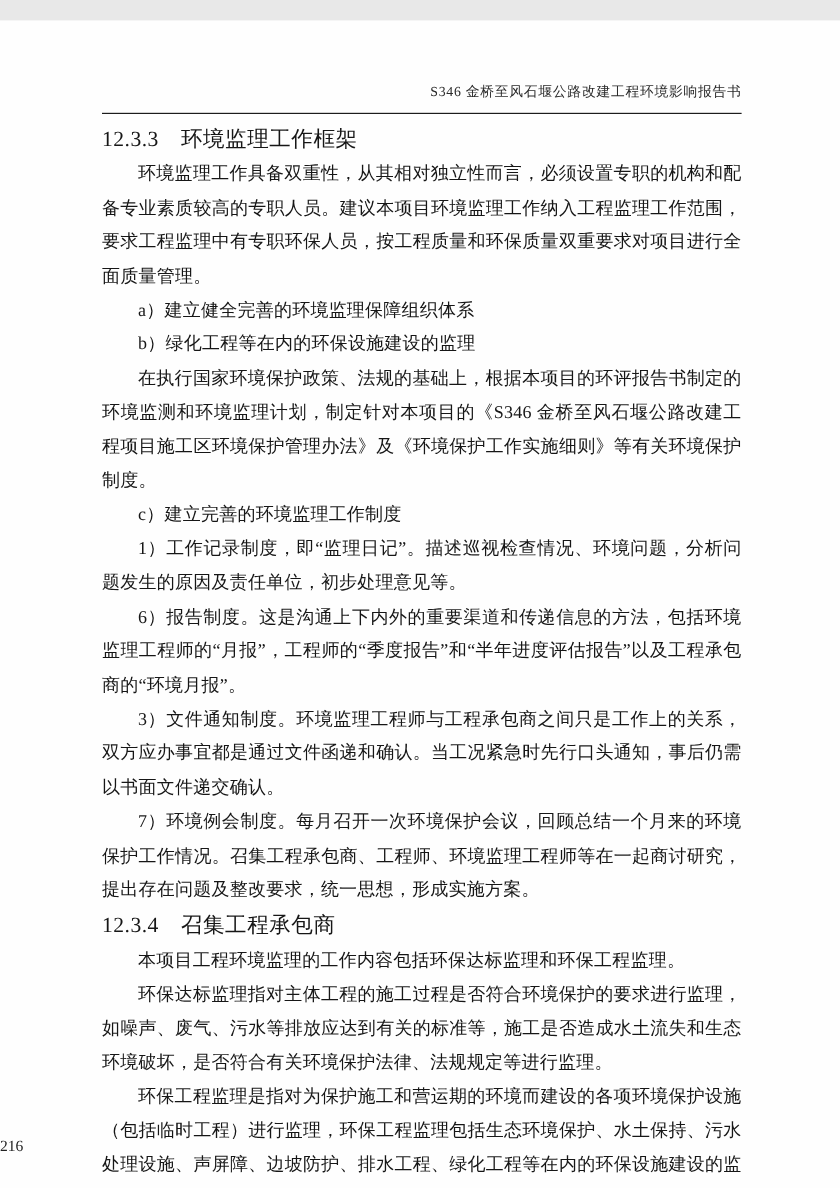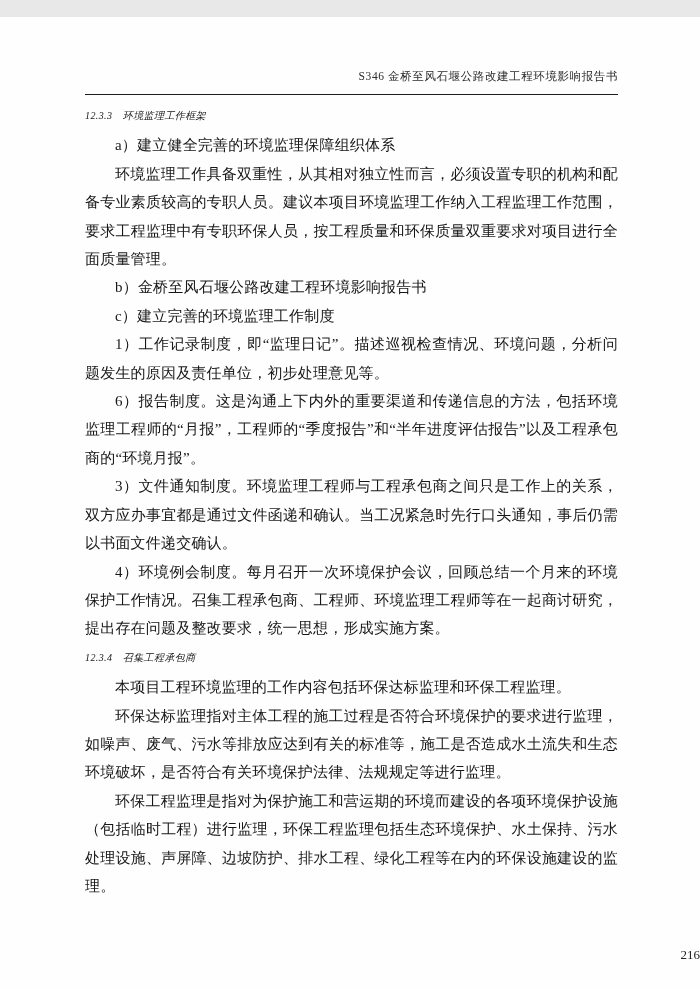--- a/index.html
+++ b/index.html
@@ -51,55 +51,55 @@
     margin: 0;
     padding: 0;
   }
   .para-indent {
     text-indent: 2em;
   }
   .para-continuation {
     text-indent: 0;
   }
   .section-heading {
-    font-size: 10px;
+    font-size: 18px;
     letter-spacing: 0.4px;
     margin: 1px 0 1px 0 !important;
     text-align: left;
-    font-style: italic;
   }
   .footer {
     position: absolute;
     bottom: 44px;
     left: 0;
     width: 100%;
-    text-align: right;
+    text-align: left;
     font-size: 13px;
     color: #222;
   }
 </style>
 </head>
 <body>
 
 <div class="page">
 
   <div class="running-header">S346 金桥至风石堰公路改建工程环境影响报告书</div>
 
   <div class="header-rule"></div>
 
   <div class="content">
     <p class="section-heading">12.3.3　环境监理工作框架</p>
+    <p class="para-indent">环境监理工作具备双重性，从其相对独立性而言，必须设置专职的机构和配备专业素质较高的专职人员。建议本项目环境监理工作纳入工程监理工作范围，要求工程监理中有专职环保人员，按工程质量和环保质量双重要求对项目进行全面质量管理。</p>
     <p class="para-indent">a）建立健全完善的环境监理保障组织体系</p>
-    <p class="para-indent">环境监理工作具备双重性，从其相对独立性而言，必须设置专职的机构和配备专业素质较高的专职人员。建议本项目环境监理工作纳入工程监理工作范围，要求工程监理中有专职环保人员，按工程质量和环保质量双重要求对项目进行全面质量管理。</p>
-    <p class="para-indent">b）金桥至风石堰公路改建工程环境影响报告书</p>
+    <p class="para-indent">b）绿化工程等在内的环保设施建设的监理</p>
+    <p class="para-indent">在执行国家环境保护政策、法规的基础上，根据本项目的环评报告书制定的环境监测和环境监理计划，制定针对本项目的《S346 金桥至风石堰公路改建工程项目施工区环境保护管理办法》及《环境保护工作实施细则》等有关环境保护制度。</p>
     <p class="para-indent">c）建立完善的环境监理工作制度</p>
     <p class="para-indent">1）工作记录制度，即“监理日记”。描述巡视检查情况、环境问题，分析问题发生的原因及责任单位，初步处理意见等。</p>
     <p class="para-indent">6）报告制度。这是沟通上下内外的重要渠道和传递信息的方法，包括环境监理工程师的“月报”，工程师的“季度报告”和“半年进度评估报告”以及工程承包商的“环境月报”。</p>
     <p class="para-indent">3）文件通知制度。环境监理工程师与工程承包商之间只是工作上的关系，双方应办事宜都是通过文件函递和确认。当工况紧急时先行口头通知，事后仍需以书面文件递交确认。</p>
-    <p class="para-indent">4）环境例会制度。每月召开一次环境保护会议，回顾总结一个月来的环境保护工作情况。召集工程承包商、工程师、环境监理工程师等在一起商讨研究，提出存在问题及整改要求，统一思想，形成实施方案。</p>
+    <p class="para-indent">7）环境例会制度。每月召开一次环境保护会议，回顾总结一个月来的环境保护工作情况。召集工程承包商、工程师、环境监理工程师等在一起商讨研究，提出存在问题及整改要求，统一思想，形成实施方案。</p>
     <p class="section-heading">12.3.4　召集工程承包商</p>
     <p class="para-indent">本项目工程环境监理的工作内容包括环保达标监理和环保工程监理。</p>
     <p class="para-indent">环保达标监理指对主体工程的施工过程是否符合环境保护的要求进行监理，如噪声、废气、污水等排放应达到有关的标准等，施工是否造成水土流失和生态环境破坏，是否符合有关环境保护法律、法规规定等进行监理。</p>
     <p class="para-indent">环保工程监理是指对为保护施工和营运期的环境而建设的各项环境保护设施（包括临时工程）进行监理，环保工程监理包括生态环境保护、水土保持、污水处理设施、声屏障、边坡防护、排水工程、绿化工程等在内的环保设施建设的监理。</p>
   </div>
 
   <div class="footer">216</div>
 
 </div>
 

